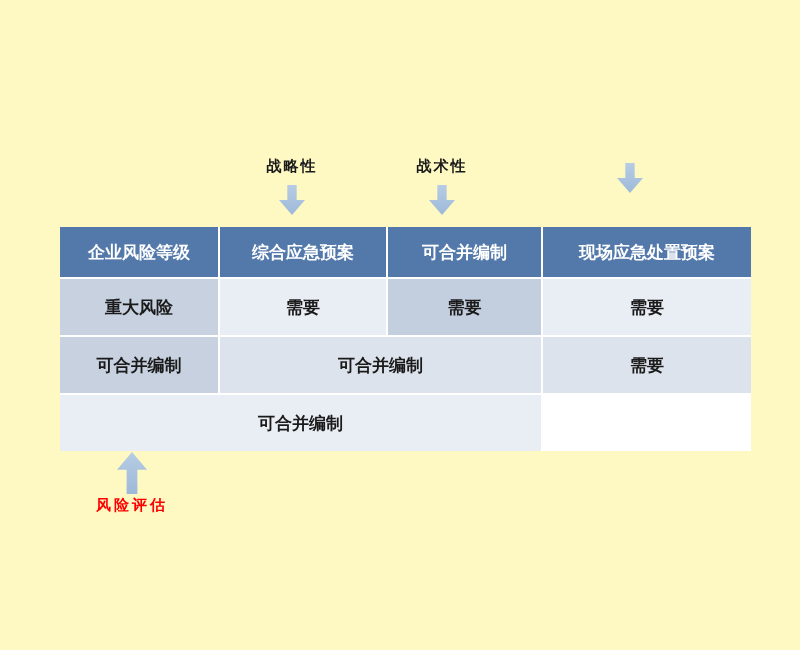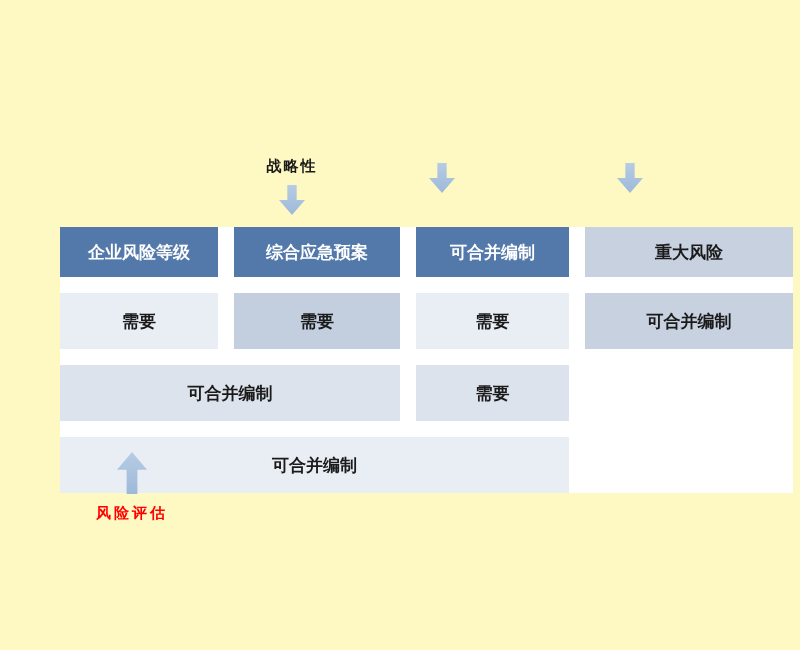--- a/index.html
+++ b/index.html
@@ -41,21 +41,21 @@
   }
 
   
   .risk-table {
     position: absolute;
     left: 60px;
     top: 227px;
     display: grid;
     grid-template-columns: 158px 166px 153px 208px;
     grid-template-rows: 50px 56px 56px 56px;
-    gap: 16px;
+    gap: 2px;
     background: #ffffff;
     text-align: center;
   }
   .cell {
     display: flex;
     align-items: center;
     justify-content: center;
     font-weight: bold;
     font-size: 17px;
     color: #1a1a1a;
@@ -89,46 +89,48 @@
   }
   .arrow-up {
     width: 30px;
     height: 42px;
     margin: 0 auto;
     background: linear-gradient(180deg, #b7cce4 0%, #9db9d9 100%);
     clip-path: polygon(50% 0, 100% 42%, 68% 42%, 68% 100%, 32% 100%, 32% 42%, 0 42%);
   }
   .ann-label.red {
     color: #ff0000;
-    margin-top: 8px;
+    margin-top: 0;
     font-size: 15px;
     letter-spacing: 3px;
   }
 </style>
 </head>
 <body>
 
 <div class="page">
 
   <div class="top-ann" style="left:232px">
     <div class="ann-label">战略性</div>
     <div class="arrow-down"></div>
   </div>
   <div class="top-ann" style="left:382px">
+    <div class="ann-label">战术性</div>
     <div class="arrow-down"></div>
   </div>
   <div class="top-ann" style="left:570px">
     <div class="arrow-down"></div>
   </div>
 
   <div class="risk-table">
 
     <div class="cell header">企业风险等级</div>
     <div class="cell header">综合应急预案</div>
     <div class="cell header">可合并编制</div>
+    <div class="cell header">现场应急处置预案</div>
 
     <div class="cell rowlabel">重大风险</div>
     <div class="cell light">需要</div>
     <div class="cell highlight">需要</div>
     <div class="cell light">需要</div>
 
     <div class="cell rowlabel">可合并编制</div>
     <div class="cell band span2">可合并编制</div>
     <div class="cell band">需要</div>
 

